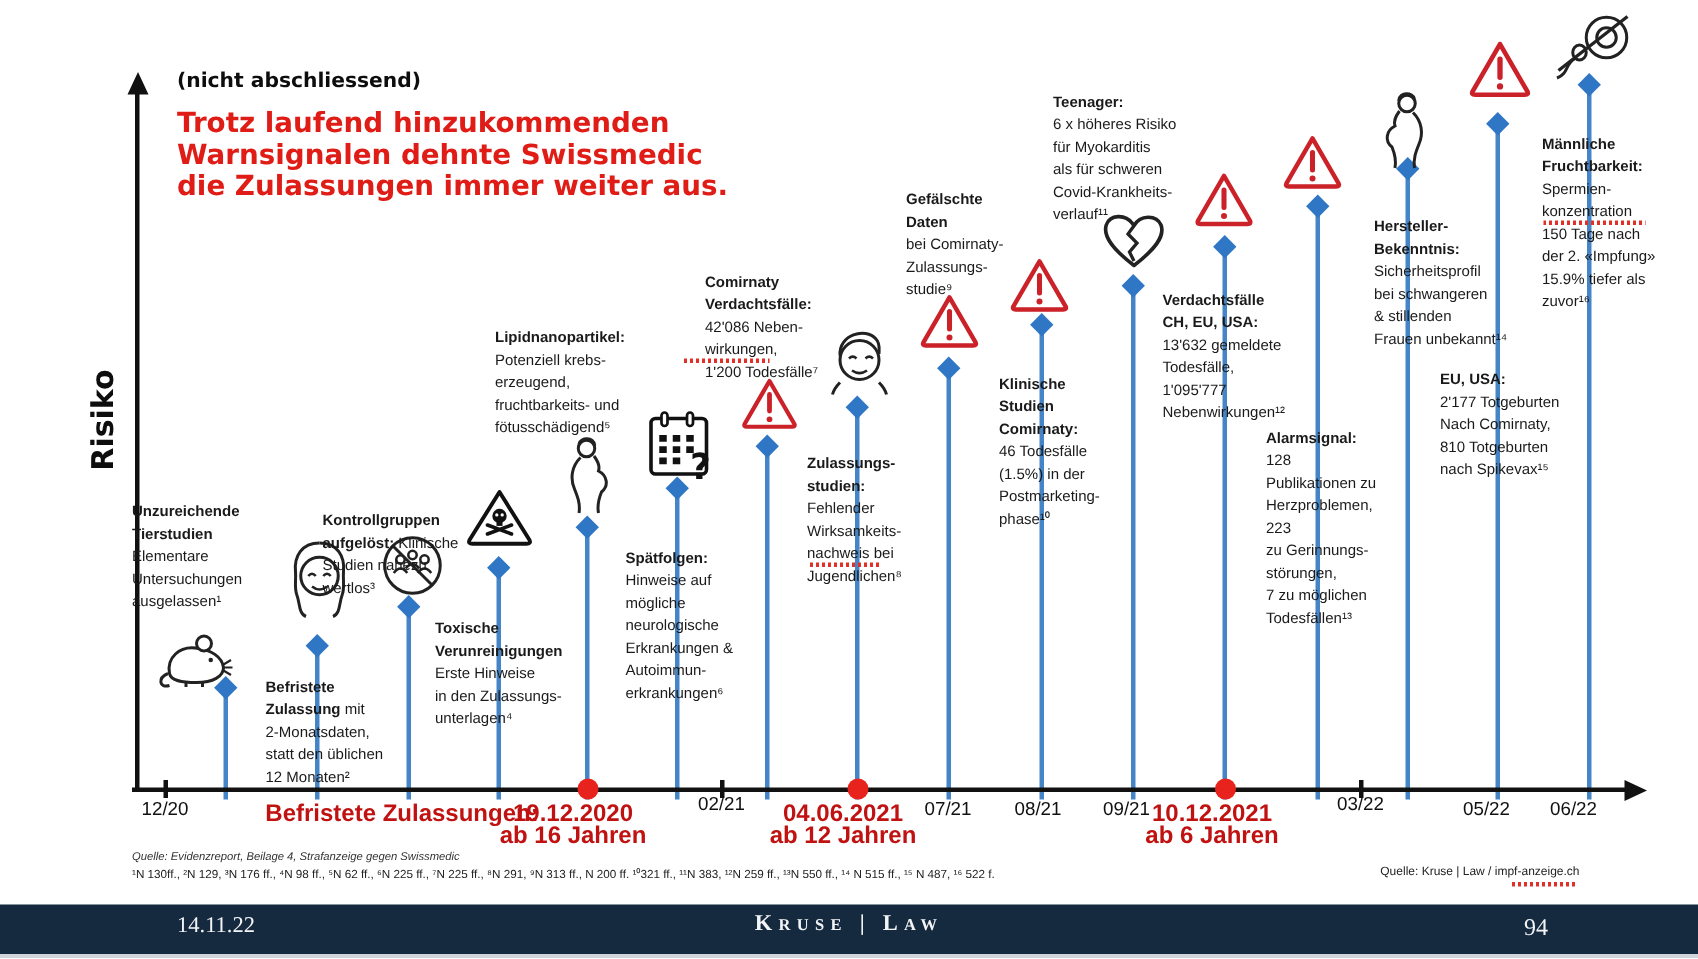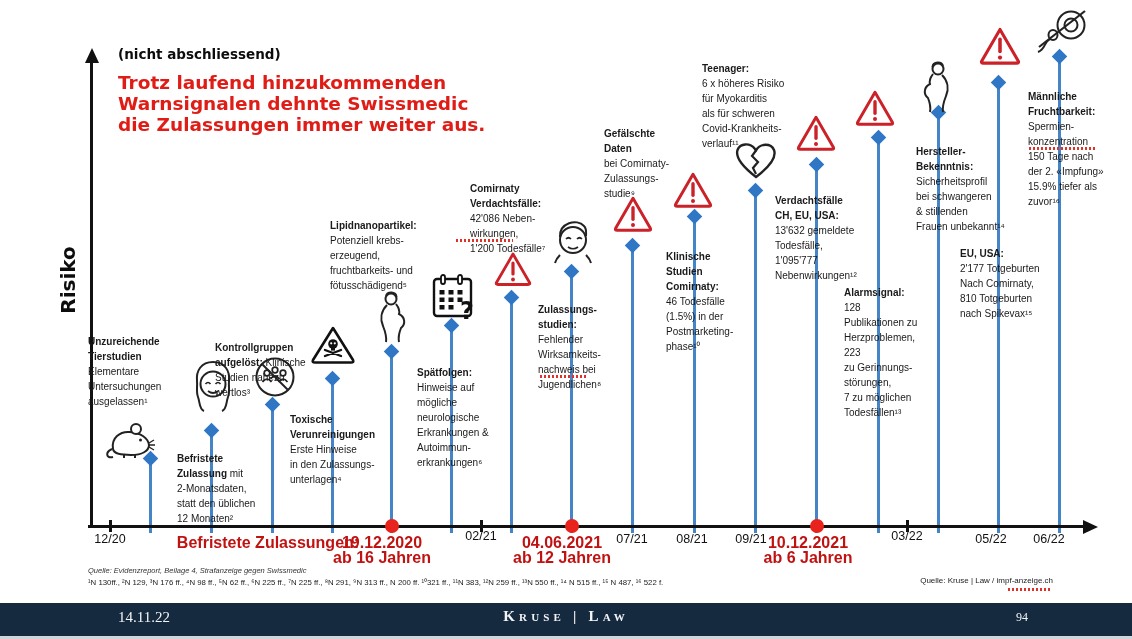--- a/index.html
+++ b/index.html
@@ -22,21 +22,21 @@
       color:#c11212;text-align:center;white-space:pre-line;}
   .dot{position:absolute;width:14px;height:14px;border-radius:50%;background:#e8231d;}
   .tick{position:absolute;width:2.5px;height:12px;background:#111;}
   .fn{position:absolute;color:#333;}
   .sq{position:absolute;height:2.5px;background:repeating-linear-gradient(90deg,#e03027 0 2px,transparent 2px 4px);}
   #footer-bar{left:0;top:603px;width:1132px;height:33px;background:#15293f;}
   #footer-strip{left:0;top:636px;width:1132px;height:3px;background:#cfd5db;}
   #footer-date{left:118px;top:609px;font-family:"Liberation Serif",serif;font-size:15px;color:#f2f4f6;}
   #footer-brand{left:50%;transform:translateX(-50%);top:608px;font-family:"Liberation Serif",serif;
                 font-variant:small-caps;font-weight:700;letter-spacing:0.28em;font-size:15px;color:#f2f4f6;}
-  #footer-page{left:1016px;top:610px;font-family:"Liberation Serif",serif;font-size:12px;color:#f2f4f6;}
+  #footer-page{left:1016px;top:610px;font-family:"Liberation Serif",serif;font-size:16px;color:#f2f4f6;}
   svg{position:absolute;overflow:visible;}
 </style>
 </head>
 <body>
 
 <div id="slide">
 
   <div class="abs" id="subtitle">(nicht abschliessend)</div>
   <div class="abs" id="warning">Trotz laufend hinzukommenden
 Warnsignalen dehnte Swissmedic

